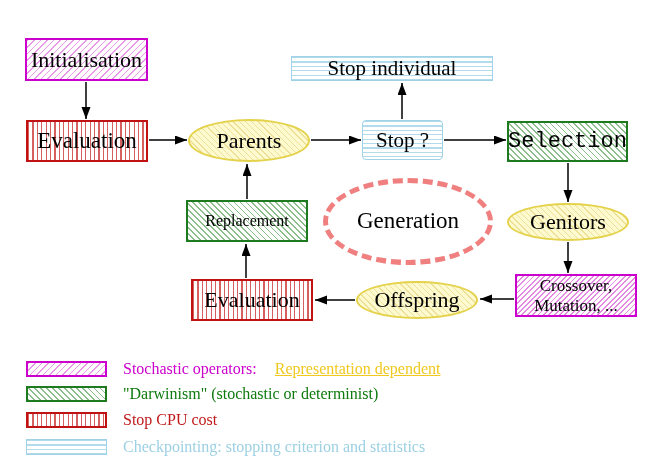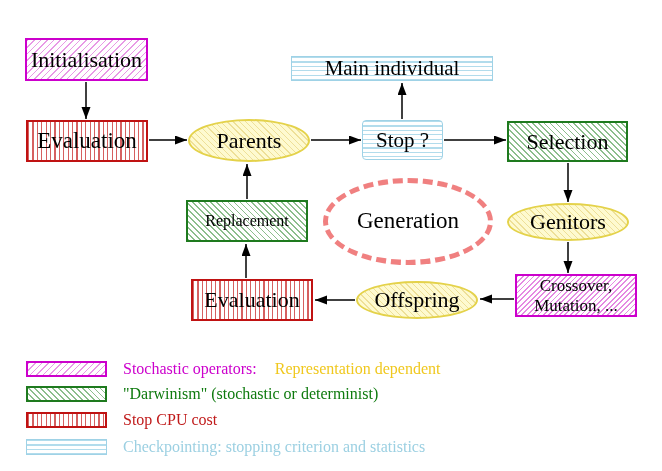--- a/index.html
+++ b/index.html
@@ -20,41 +20,41 @@
   .stripes-cyan{background-color:#fff;border:1px solid #9fd2e6;
     background-image:repeating-linear-gradient(180deg,#b2dcec 0,#b2dcec 1.2px,rgba(0,0,0,0) 1.2px,rgba(0,0,0,0) 4.4px);}
   .hatch-yellow{background-color:#fefad0;border:2px solid #e4d24a;border-radius:50%;
     background-image:repeating-linear-gradient(45deg,#eee098 0,#eee098 1px,rgba(0,0,0,0) 1px,rgba(0,0,0,0) 4.4px);}
   
   .n-init{left:25px;top:23px;width:123px;height:43px;font-size:22px;}
   .n-eval1{left:26px;top:105px;width:122px;height:42px;font-size:23px;}
   .n-best{left:291px;top:41px;width:202px;height:25px;font-size:21px;}
   .n-stop{left:362px;top:105px;width:81px;height:40px;font-size:21px;border-radius:4px;}
   .n-parents{left:188px;top:104px;width:122px;height:43px;font-size:22px;}
-  .n-selection{left:507px;top:106px;width:121px;height:41px;font-size:22px;}
+  .n-selection{left:507px;top:106px;width:121px;height:41px;font-size:22px;font-family:Liberation Mono, monospace;}
   .n-genitors{left:507px;top:188px;width:122px;height:38px;font-size:22px;}
   .n-replacement{left:186px;top:185px;width:122px;height:42px;font-size:16px;}
   .n-generation{left:323px;top:163px;width:170px;height:87px;font-size:23px;
     border:5px dashed #f08080;border-radius:50%;color:#000000;background:transparent;}
   .n-crossover{left:515px;top:259px;width:122px;height:43px;font-size:17px;line-height:20px;}
   .n-offspring{left:356px;top:266px;width:122px;height:38px;font-size:22px;}
   .n-eval2{left:191px;top:264px;width:122px;height:42px;font-size:22px;}
   
   .swatch{position:absolute;z-index:2;width:81px;height:16px;box-sizing:border-box;}
   .sw1{left:26px;top:346px;}
   .sw2{left:26px;top:371px;}
   .sw3{left:26px;top:397px;}
   .sw4{left:26px;top:424px;}
   .legend-text{position:absolute;z-index:2;left:123px;font-size:16px;white-space:nowrap;}
   .lt1{top:345px;}
   .lt2{top:370px;}
   .lt3{top:396px;}
   .lt4{top:423px;}
   .c-magenta{color:#cc00cc;}
-  .c-gold{color:#f0c81e;margin-left:14px;}
+  .c-gold{color:#f0c81e;margin-left:14px;text-decoration:underline;}
   .c-green{color:#0e7a0e;}
   .c-red{color:#c01a1a;}
   .c-cyan{color:#9cd0e2;}
 </style>
 </head>
 <body>
 
 <div class="canvas">
 
   <svg class="edges" width="662" height="471" viewBox="0 0 662 471">
@@ -78,21 +78,21 @@
 
   <div class="node n-init hatch-magenta">
     <span>Initialisation</span>
   </div>
 
   <div class="node n-eval1 stripes-red">
     <span>Evaluation</span>
   </div>
 
   <div class="node n-best stripes-cyan">
-    <span>Main individual</span>
+    <span>Stop individual</span>
   </div>
 
   <div class="node n-stop stripes-cyan">
     <span>Stop ?</span>
   </div>
 
   <div class="node n-parents hatch-yellow">
     <span>Parents</span>
   </div>
 

